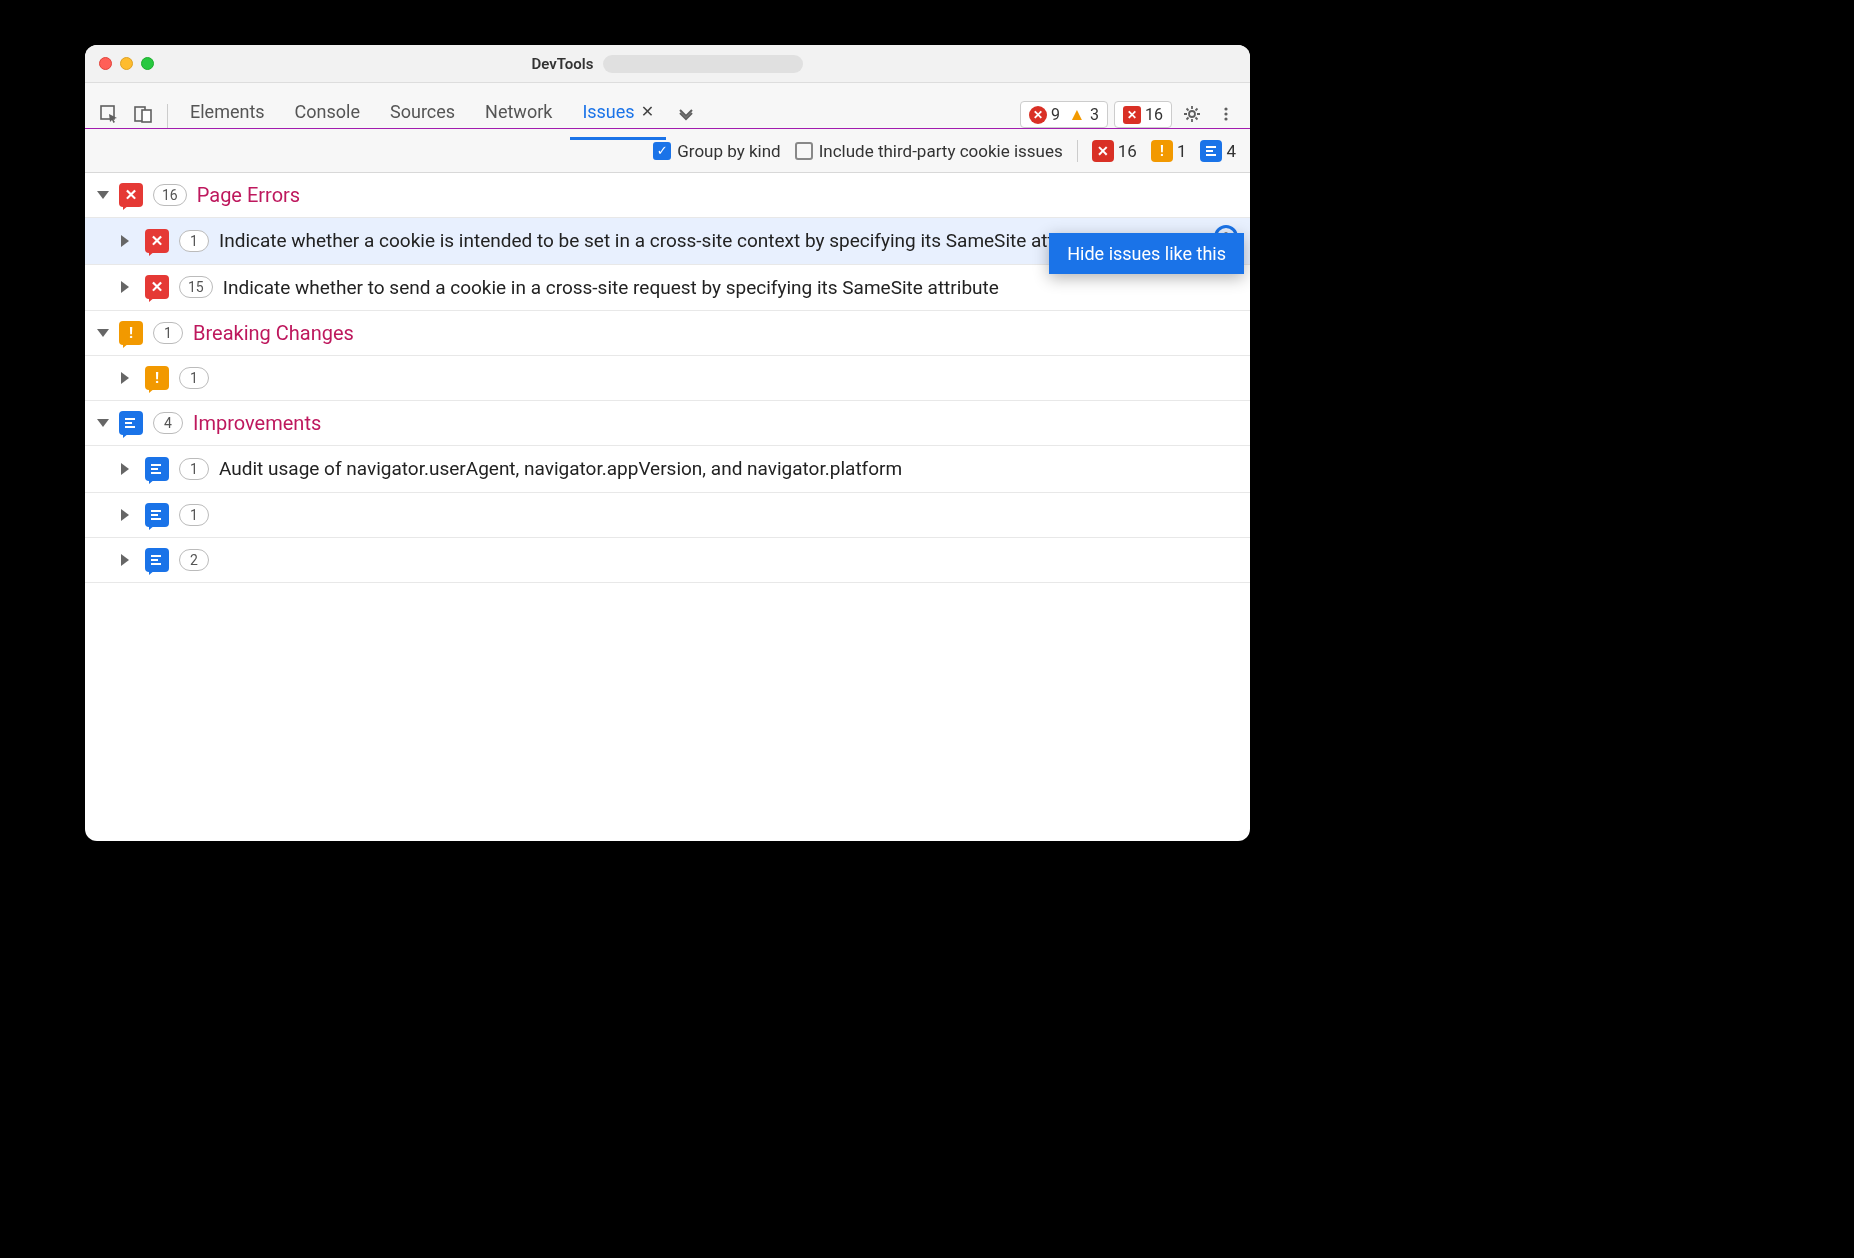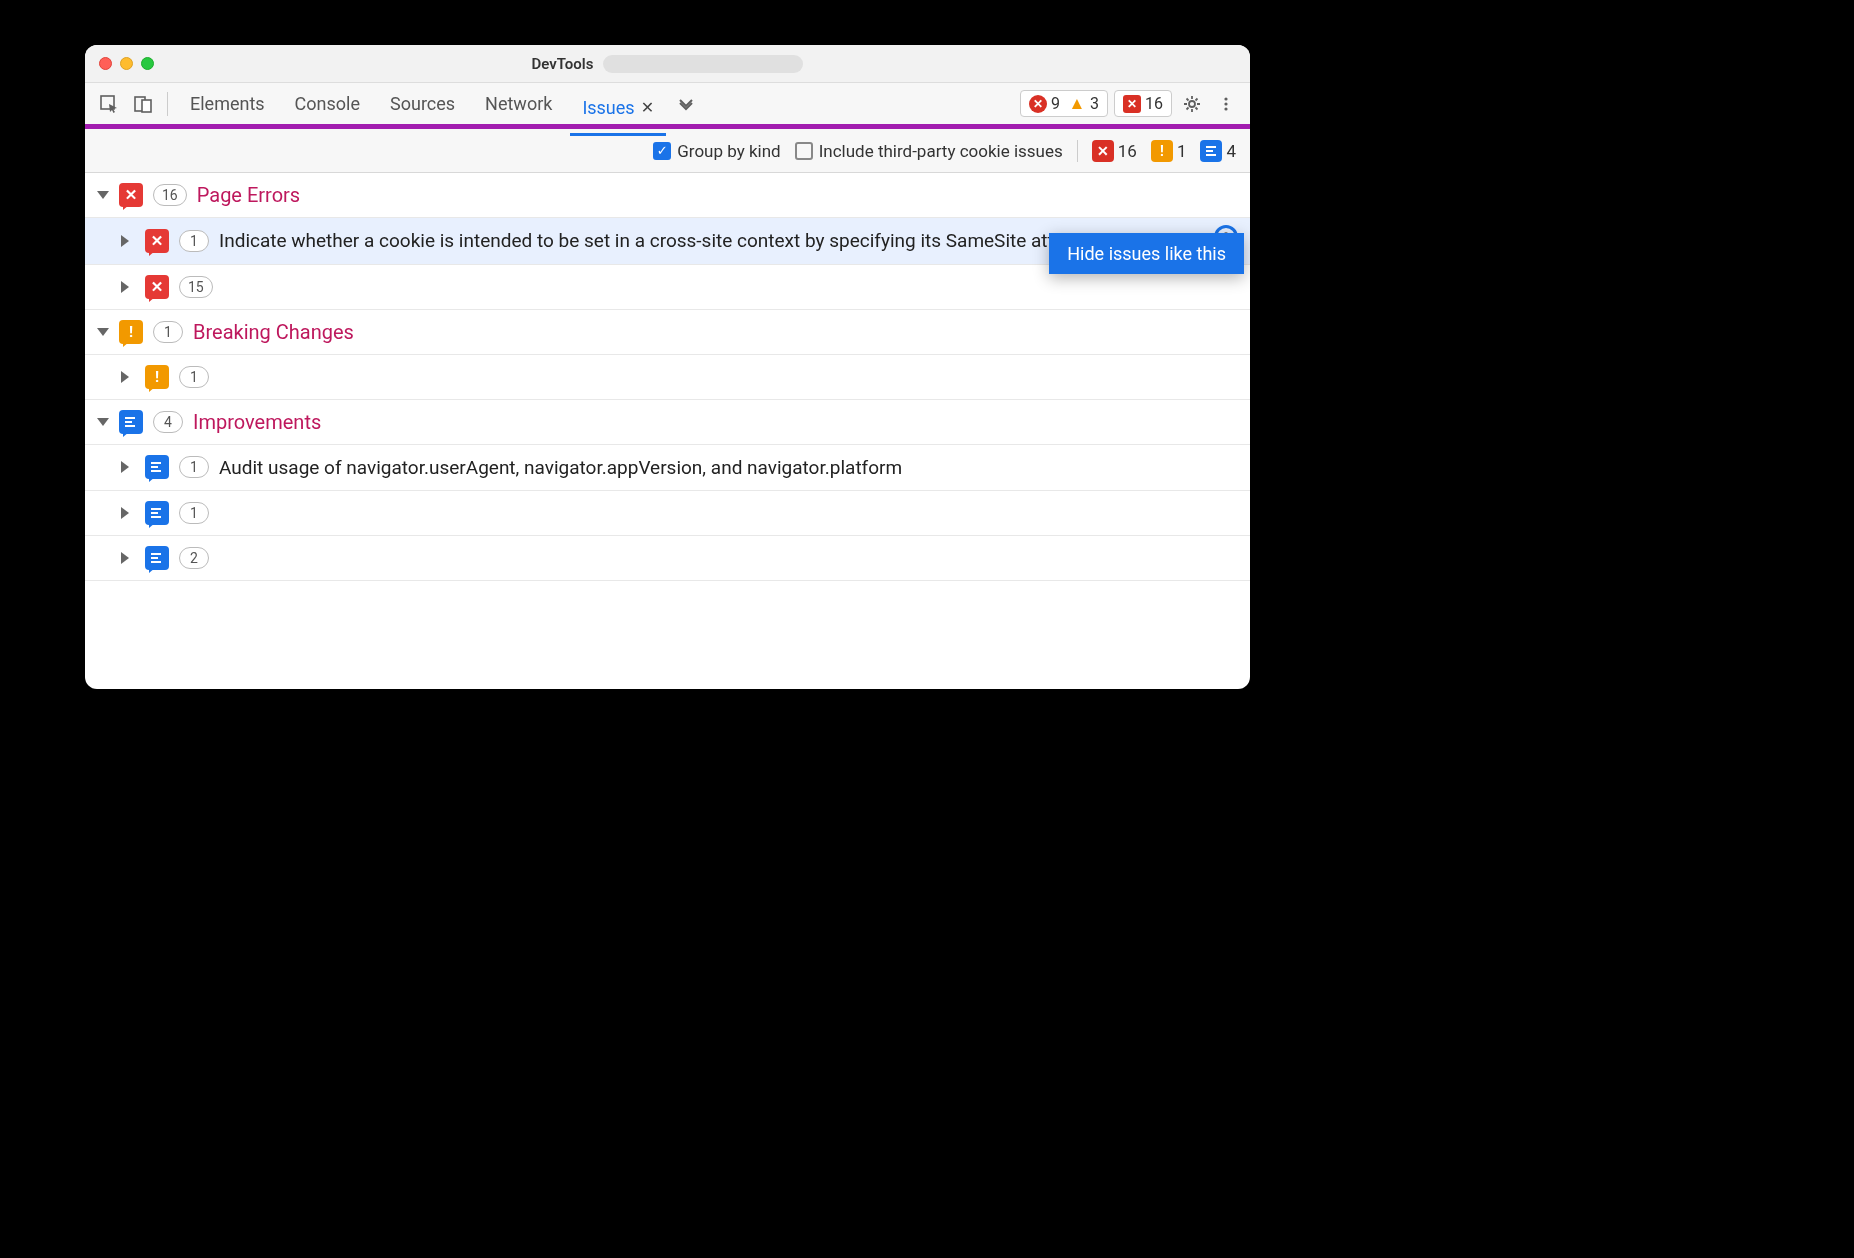--- a/index.html
+++ b/index.html
@@ -8,21 +8,21 @@
   width: 1854px;
   height: 1258px;
   font-family: -apple-system, BlinkMacSystemFont, "Segoe UI", Roboto, sans-serif;
   overflow: hidden;
 }
 .window {
   position: absolute;
   left: 85px;
   top: 45px;
   width: 1165px;
-  height: 644px;
+  height: 796px;
   background: #fff;
   border-radius: 12px;
   box-shadow: 0 20px 60px rgba(0,0,0,.4);
   overflow: hidden;
   display: flex;
   flex-direction: column;
 }
 .titlebar {
   height: 38px;
   background: #f2f2f2;
@@ -37,23 +37,23 @@
 .dot.red { background: #ff5f57; border: 1px solid #e14239; }
 .dot.yellow { background: #febc2e; border: 1px solid #dea123; }
 .dot.green { background: #28c840; border: 1px solid #1dad2c; }
 .title-center { position: absolute; left: 50%; transform: translateX(-50%); display: flex; align-items: center; gap: 10px; }
 .title-text { font-size: 15px; font-weight: 600; color: #333; }
 .title-pill { width: 200px; height: 18px; background: #e0e0e0; border-radius: 9px; }
 
 .toolbar {
   height: 46px;
   display: flex;
-  align-items: center;
+  align-items: flex-end;
   padding: 0 10px;
-  border-bottom: 5px solid #a21caf;
+  border-bottom: 1px solid #a21caf;
   gap: 6px;
   background: #f7f7f7;
 }
 .tool-icon { width: 28px; height: 28px; display: flex; align-items: center; justify-content: center; color: #5f5f5f; }
 .tool-divider { width: 1px; height: 24px; background: #ccc; margin: 0 4px; }
 .tab { padding: 6px 12px; font-size: 18px; color: #555; cursor: pointer; display: flex; align-items: center; gap: 6px; }
 .tab.active { color: #1a73e8; position: relative; margin-top: 8px; }
 .tab.active::after { content:''; position:absolute; bottom:-12px; left:0; right:0; height:3px; background:#1a73e8; }
 .close-x { font-size: 16px; color: #444; }
 .badge-group { display: flex; align-items: center; gap: 8px; border: 1px solid #ccc; border-radius: 4px; padding: 3px 8px; background: #fff; }
@@ -240,20 +240,21 @@
     </div>
 
     <div class="context-menu">
       <span>Hide issues like this</span>
     </div>
 
     <div class="issue-row">
       <span class="tri closed"></span>
       <span class="icon-bubble red">✕</span>
       <span class="count-pill">15</span>
+      <span class="issue-text">Indicate whether to send a cookie in a cross-site request by specifying its SameSite attribute</span>
     </div>
 
     <div class="group-header">
       <span class="tri"></span>
       <span class="icon-bubble orange">!</span>
       <span class="count-pill">1</span>
       <span class="group-title">Breaking Changes</span>
     </div>
 
     <div class="issue-row">

